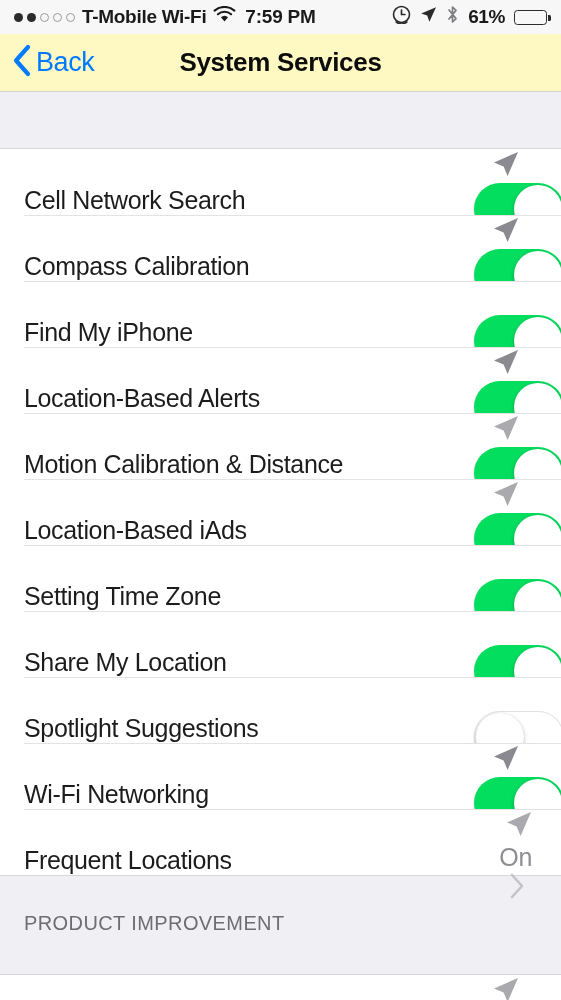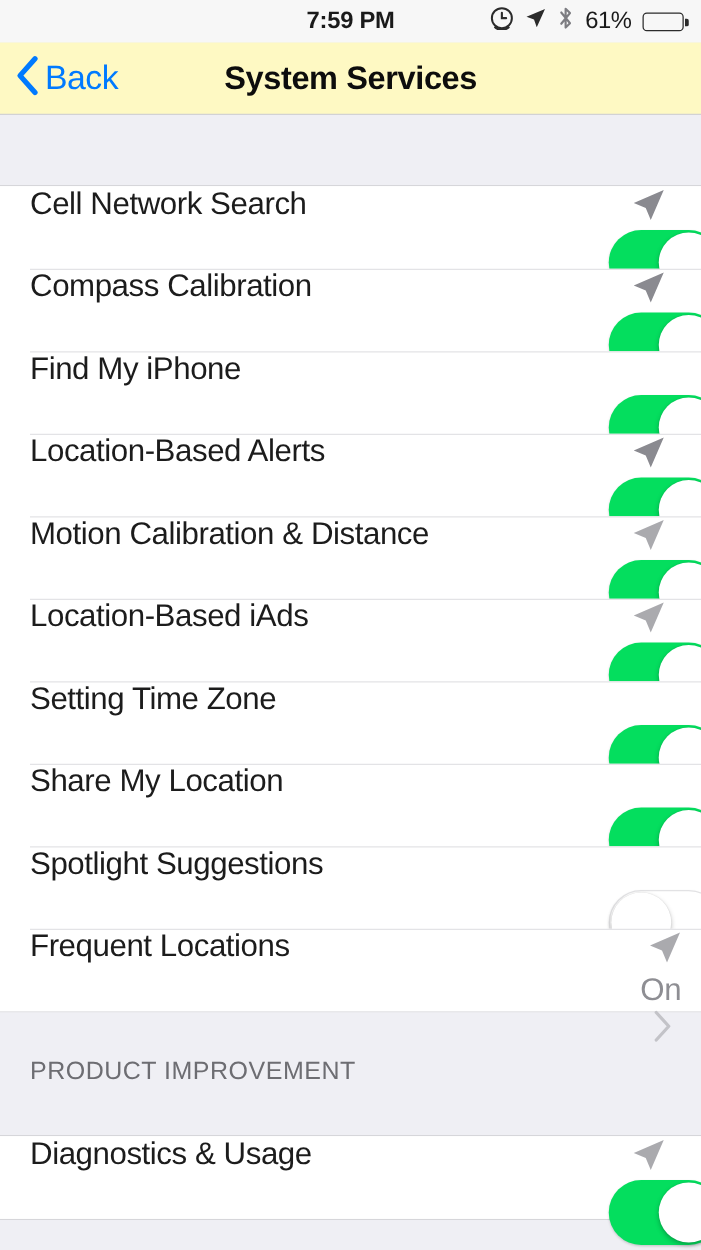--- a/index.html
+++ b/index.html
@@ -32,21 +32,21 @@
   .sb-center {
     position:absolute; left:0; right:0; top:0; height:34px;
     display:flex; align-items:center; justify-content:center;
     font-size:19px; font-weight:bold; color:#1a1a1a; letter-spacing:-0.2px;
     pointer-events:none;
   }
   .sb-right {
     margin-left:auto; display:flex; align-items:center; gap:9px;
     position:relative; z-index:2;
   }
-  .batt-pct { font-size:19px; font-weight:normal; color:#1a1a1a; letter-spacing:-0.4px; }
+  .batt-pct { font-size:19px; font-weight:bold; color:#1a1a1a; letter-spacing:-0.4px; }
   .batt {
     width:33px; height:15px; border:1.6px solid #2b2b2b; border-radius:3.5px;
     position:relative; padding:1.6px;
   }
   .batt::after {
     content:""; position:absolute; right:-4.5px; top:4px;
     width:2.6px; height:6px; background:#2b2b2b; border-radius:0 1.5px 1.5px 0;
   }
   .batt-fill { height:100%; background:#2b2b2b; border-radius:1px; }
 
@@ -68,22 +68,22 @@
   }
 
   
   .content { background:#EFEFF4; height:908px; overflow:hidden; }
   .gap { height:56px; background:#EFEFF4; }
   .group { background:#ffffff; border-top:1px solid #d6d6da; border-bottom:1px solid #d6d6da; }
 
   .row {
     position:relative;
     height:66px;
-    display:flex; align-items:flex-start;
-    padding-left:24px; padding-right:0;
+    display:flex; align-items:flex-end;
+    padding-left:24px; padding-right:13px;
     background:#ffffff;
     cursor:default;
   }
   .row + .row::before {
     content:""; position:absolute; left:24px; right:0; top:0;
     height:1px; background:#e3e3e6;
   }
   .row-label {
     font-size:25px; color:#1c1c1c; letter-spacing:-0.35px; white-space:nowrap;
   }
@@ -127,20 +127,37 @@
     font-size:20px; color:#6d6d72; letter-spacing:0.4px;
   }
   .sec-gap { height:36px; background:#EFEFF4; }
 </style>
 </head>
 <body>
 
 <div class="screen">
 
   <div class="statusbar">
+    <div class="sb-left">
+      <div class="dots">
+        <span class="dot filled"></span>
+        <span class="dot filled"></span>
+        <span class="dot hollow"></span>
+        <span class="dot hollow"></span>
+        <span class="dot hollow"></span>
+      </div>
+      <span class="carrier">T-Mobile Wi-Fi</span>
+      <span class="wifi-ic">
+        <svg width="23" height="17" viewBox="0 0 23 17">
+          <path d="M11.5 15.6 L7.9 11.3 a5.6 5.6 0 0 1 7.2 0 Z" fill="#1a1a1a"></path>
+          <path d="M4.9 8.2 a10.2 10.2 0 0 1 13.2 0" stroke="#1a1a1a" stroke-width="2.1" fill="none" stroke-linecap="round"></path>
+          <path d="M1.6 4.6 a15.2 15.2 0 0 1 19.8 0" stroke="#1a1a1a" stroke-width="2.1" fill="none" stroke-linecap="round"></path>
+        </svg>
+      </span>
+    </div>
 
     <div class="sb-center">7:59 PM</div>
 
     <div class="sb-right">
       <span>
         <svg width="19" height="19" viewBox="0 0 19 19">
           <circle cx="9.5" cy="9.5" r="8" fill="none" stroke="#2b2b2b" stroke-width="1.6"></circle>
           <path d="M9.5 5.2 v4.3 h3.4" stroke="#2b2b2b" stroke-width="1.7" fill="none" stroke-linecap="round"></path>
           <path d="M3.6 16.4 a8 8 0 0 0 11.8 0" stroke="#2b2b2b" stroke-width="1.5" fill="none"></path>
         </svg>
@@ -270,20 +287,31 @@
           <div class="row-right">
             <span class="loc-arrow blank"><svg width="30" height="30" viewBox="0 0 30 30">
                 <path d="M27 3 L3 13.4 L12.6 17.4 L16.6 27 Z" fill="#8a8a90"></path>
               </svg></span>
             <div class="switch off">
               <div class="knob"></div>
             </div>
           </div>
         </div>
         <div class="row">
+          <span class="row-label">Wi-Fi Networking</span>
+          <div class="row-right">
+            <span class="loc-arrow "><svg width="30" height="30" viewBox="0 0 30 30">
+                <path d="M27 3 L3 13.4 L12.6 17.4 L16.6 27 Z" fill="#8a8a90"></path>
+              </svg></span>
+            <div class="switch on">
+              <div class="knob"></div>
+            </div>
+          </div>
+        </div>
+        <div class="row">
           <span class="row-label">Frequent Locations</span>
           <div class="row-right">
             <span class="loc-arrow pale"><svg width="30" height="30" viewBox="0 0 30 30">
                 <path d="M27 3 L3 13.4 L12.6 17.4 L16.6 27 Z" fill="#8a8a90"></path>
               </svg></span>
             <span class="row-value">On</span>
             <span class="chev-right"><svg width="16" height="28" viewBox="0 0 16 28">
                 <path d="M3 3 L13 14 L3 25" stroke="#c3c3c8" stroke-width="2.6" fill="none" stroke-linecap="round" stroke-linejoin="round"></path>
               </svg></span>
           </div>

